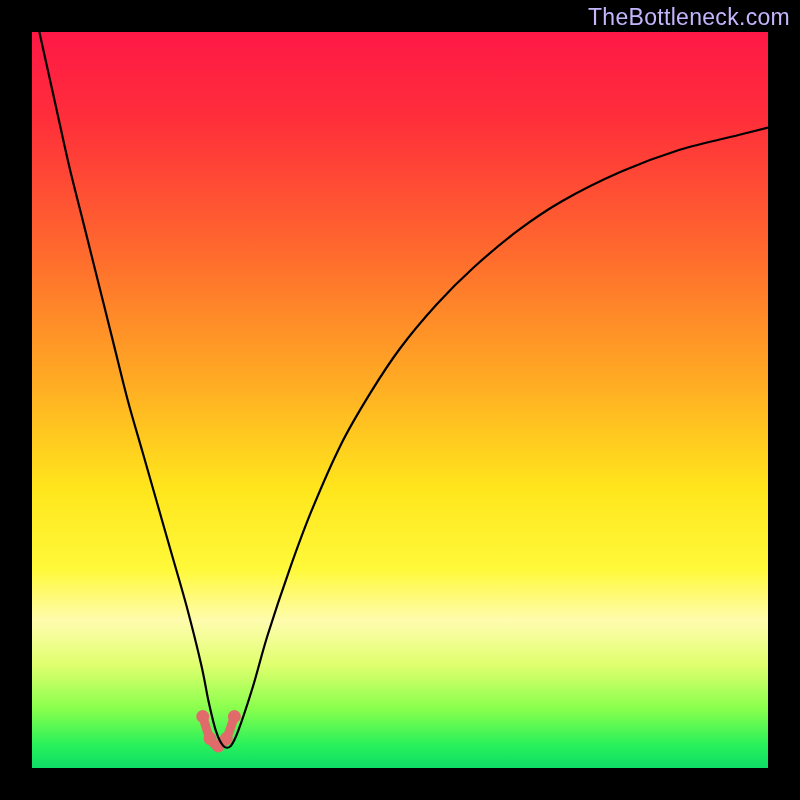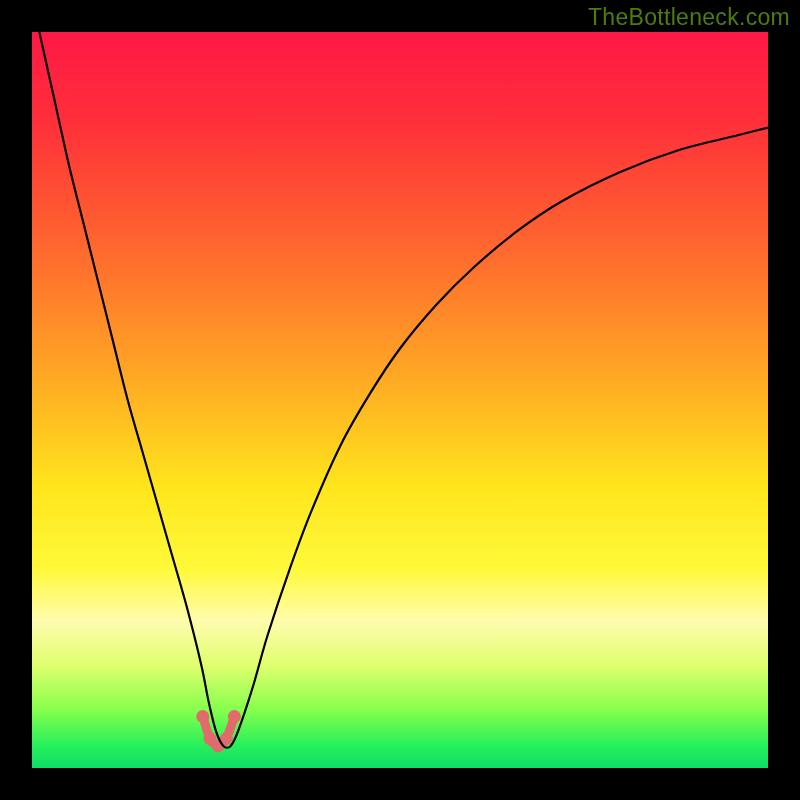--- a/index.html
+++ b/index.html
@@ -39,21 +39,21 @@
     top: 0;
     width: 100%;
     height: 100%;
   }
   .watermark {
     position: absolute;
     top: 4px;
     right: 10px;
     font-family: Arial, Helvetica, sans-serif;
     font-size: 23px;
-    color: #4d7c0f;
+    color: #c4b5fd;
     letter-spacing: 0.3px;
     text-align: right;
   }
 </style>
 </head>
 <body>
 
 <div class="frame">
   <div class="plot">
     <svg class="gradient" viewBox="0 0 736 736" preserveAspectRatio="none">

